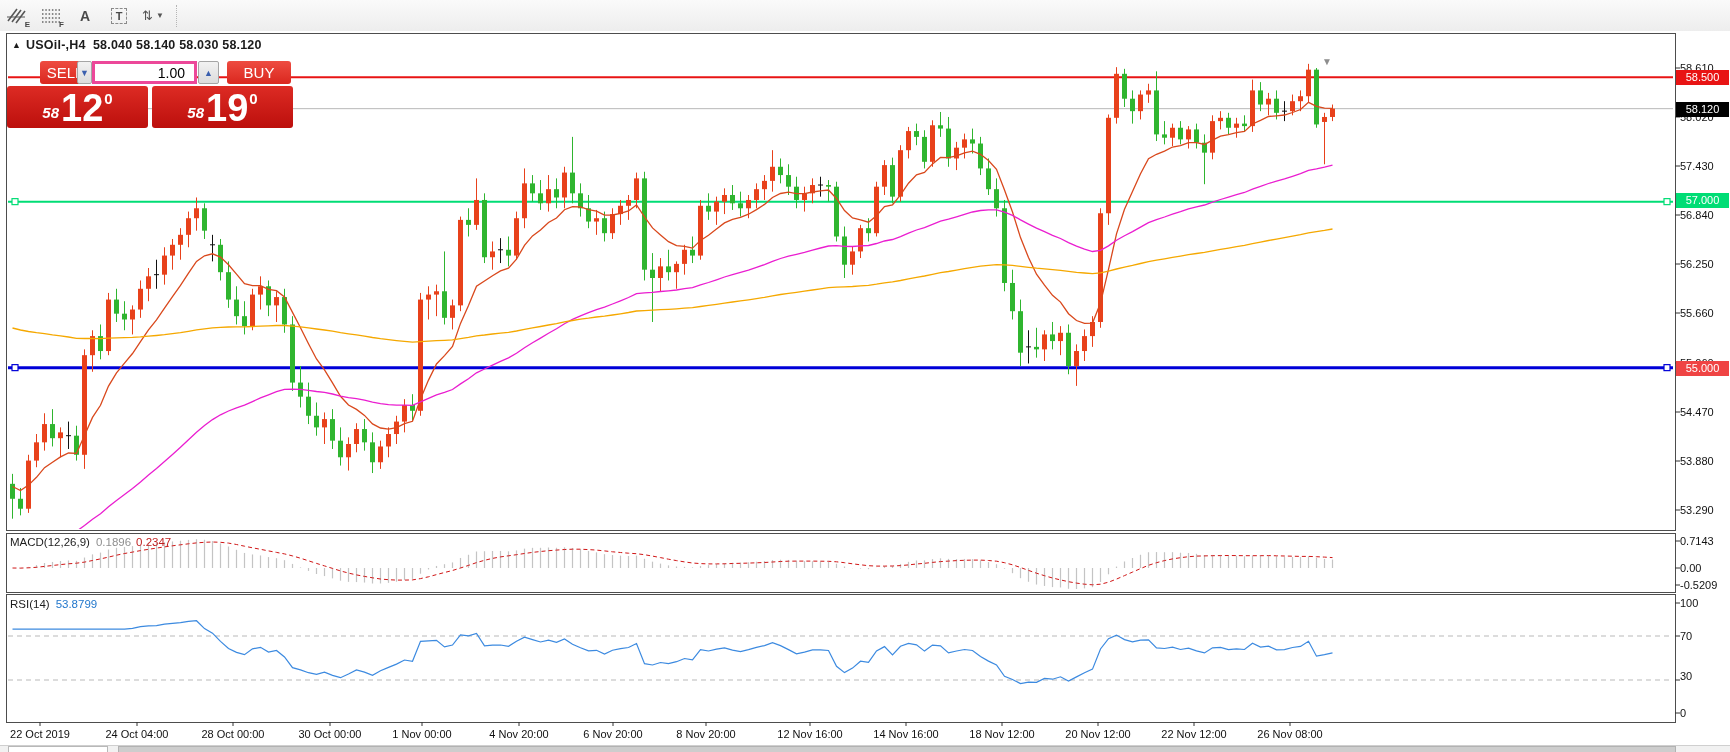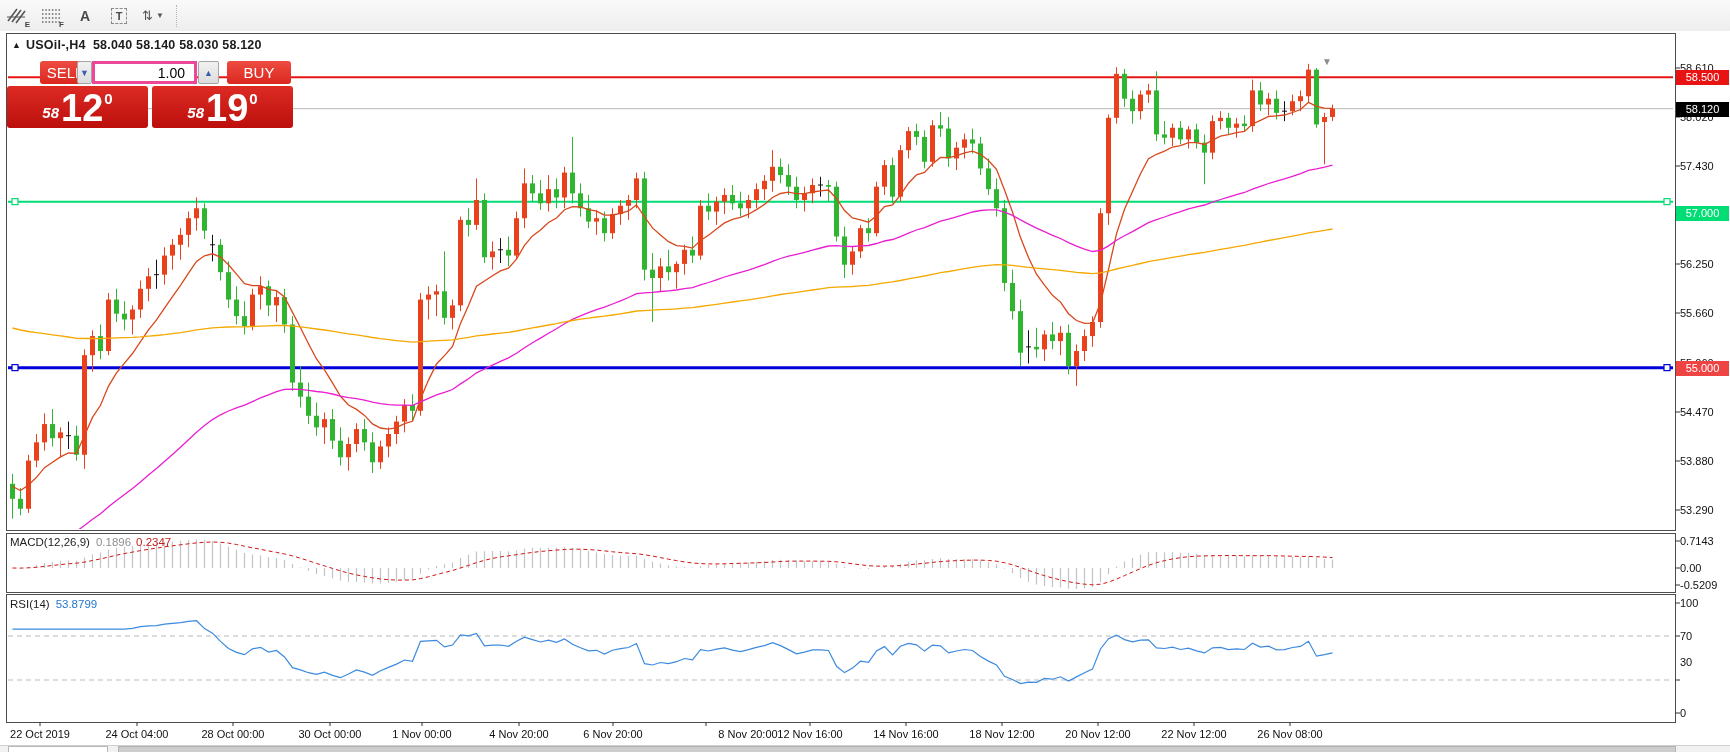--- a/index.html
+++ b/index.html
@@ -692,36 +692,36 @@
       <div class="axis-label" style="top: 307px;">55.660</div>
       <div class="axis-label" style="top: 357px;">55.060</div>
       <div class="axis-label" style="top: 406px;">54.470</div>
       <div class="axis-label" style="top: 455px;">53.880</div>
       <div class="axis-label" style="top: 504px;">53.290</div>
       <div class="axis-label" style="top: 535px;">0.7143</div>
       <div class="axis-label" style="top: 562px;">0.00</div>
       <div class="axis-label" style="top: 579px;">-0.5209</div>
       <div class="axis-label" style="top: 597px;">100</div>
       <div class="axis-label" style="top: 630px;">70</div>
-      <div class="axis-label" style="top: 656px;">30</div>
+      <div class="axis-label" style="top: 670px;">30</div>
       <div class="axis-label" style="top: 707px;">0</div>
       <div class="axis-badge" style="top: 70px; background: rgb(232, 20, 20); color: rgb(255, 255, 255);">58.500</div>
       <div class="axis-badge" style="top: 102px; background: rgb(0, 0, 0); color: rgb(255, 255, 255);">58.120</div>
-      <div class="axis-badge" style="top: 206px; background: rgb(0, 221, 117); color: rgb(255, 255, 255);">57.000</div>
+      <div class="axis-badge" style="top: 193px; background: rgb(0, 221, 117); color: rgb(255, 255, 255);">57.000</div>
       <div class="axis-badge" style="top: 361px; background: #ef4444; color: rgb(255, 255, 255);">55.000</div>
     </div>
   <div id="date-labels">
       <div class="date-label" style="left: 40px;">22 Oct 2019</div>
       <div class="date-label" style="left: 137px;">24 Oct 04:00</div>
       <div class="date-label" style="left: 233px;">28 Oct 00:00</div>
       <div class="date-label" style="left: 330px;">30 Oct 00:00</div>
       <div class="date-label" style="left: 422px;">1 Nov 00:00</div>
       <div class="date-label" style="left: 519px;">4 Nov 20:00</div>
       <div class="date-label" style="left: 613px;">6 Nov 20:00</div>
-      <div class="date-label" style="left: 748px;">8 Nov 20:00</div>
+      <div class="date-label" style="left: 706px;">8 Nov 20:00</div>
       <div class="date-label" style="left: 810px;">12 Nov 16:00</div>
       <div class="date-label" style="left: 906px;">14 Nov 16:00</div>
       <div class="date-label" style="left: 1002px;">18 Nov 12:00</div>
       <div class="date-label" style="left: 1098px;">20 Nov 12:00</div>
       <div class="date-label" style="left: 1194px;">22 Nov 12:00</div>
       <div class="date-label" style="left: 1290px;">26 Nov 08:00</div>
     </div>
 
   <div id="hscroll"></div>
   <div id="hscroll-tab"></div>

